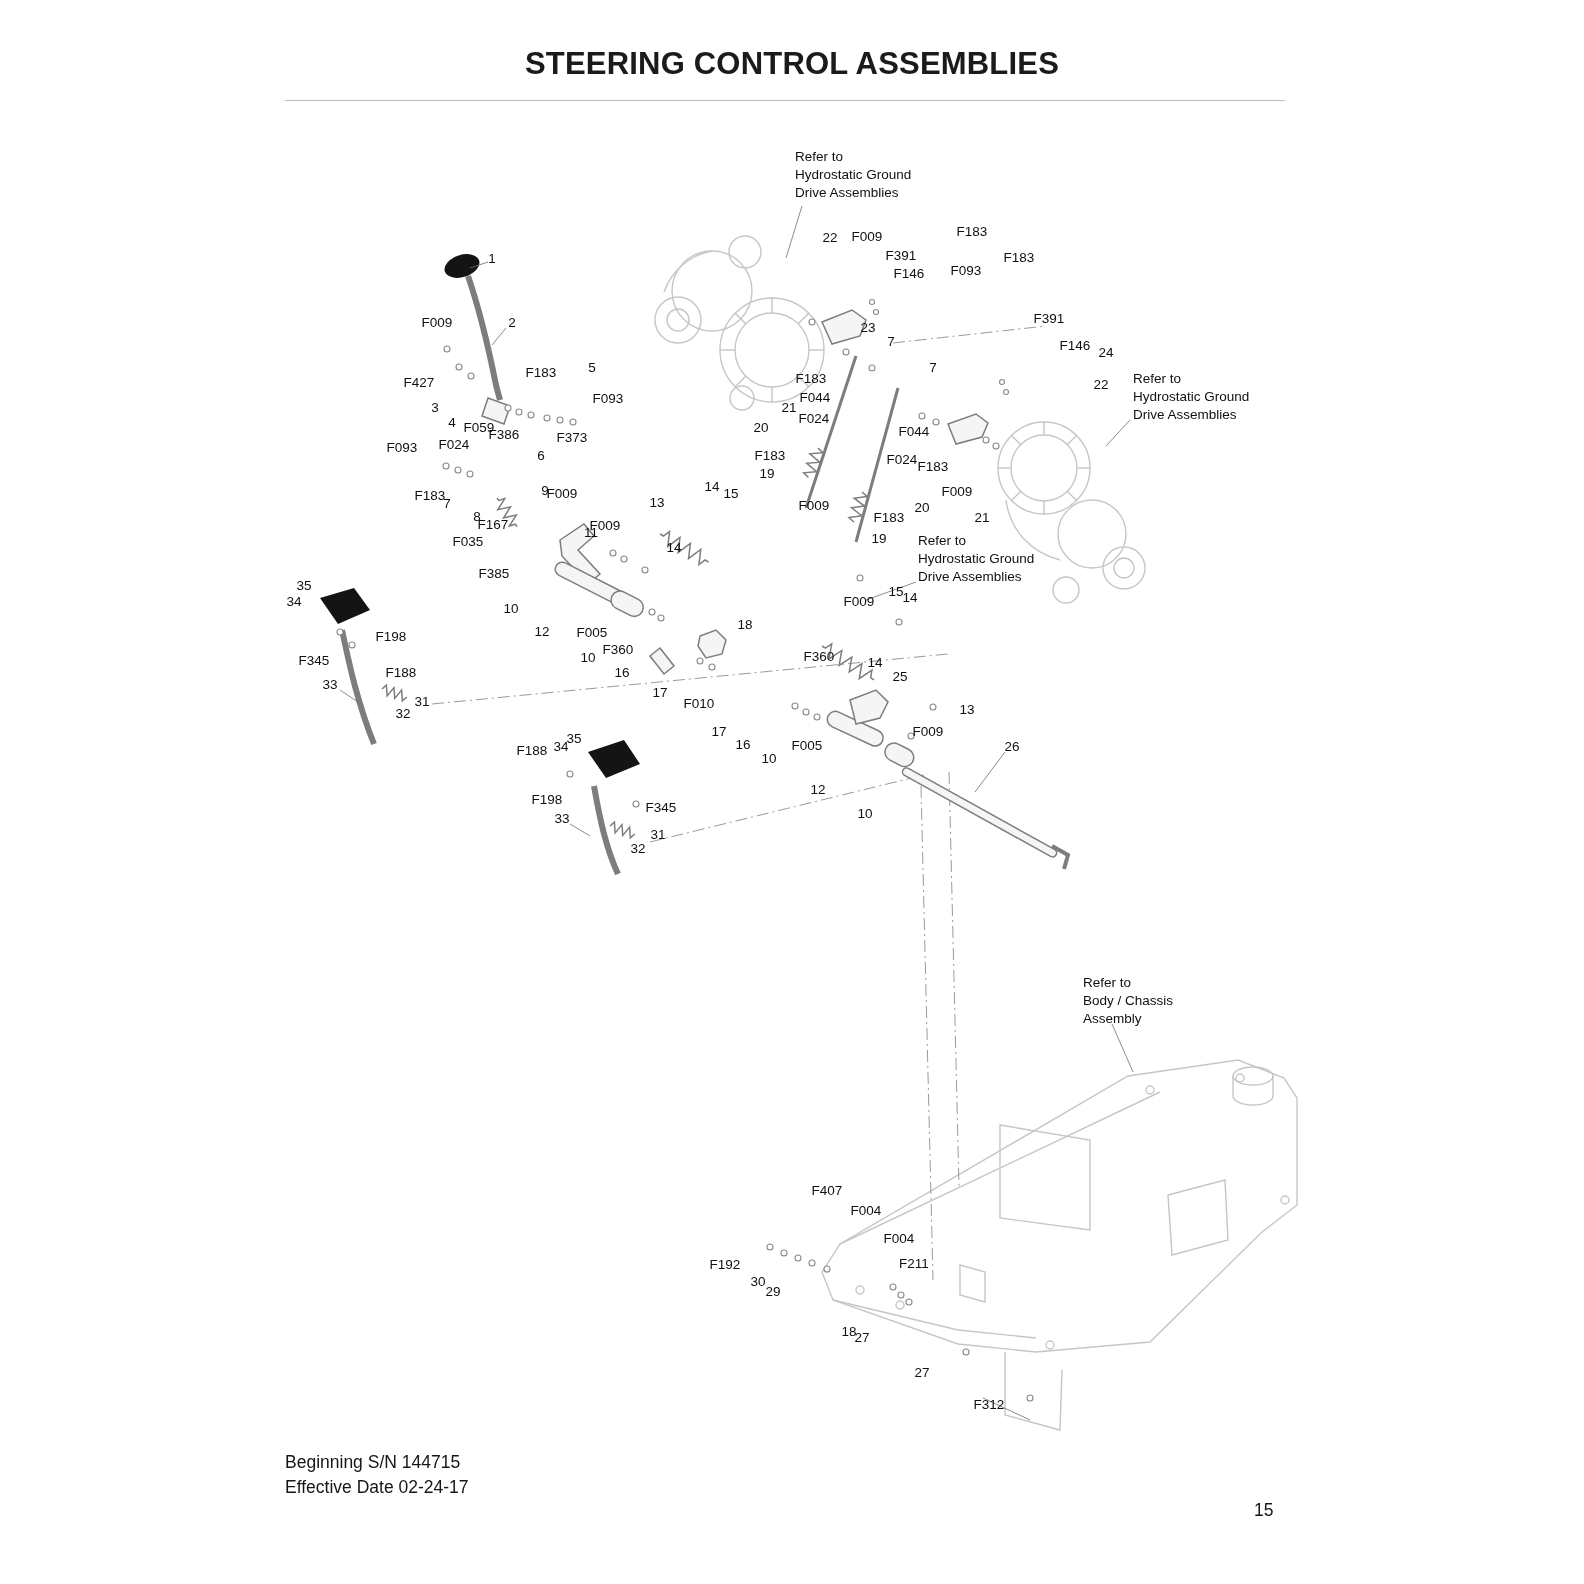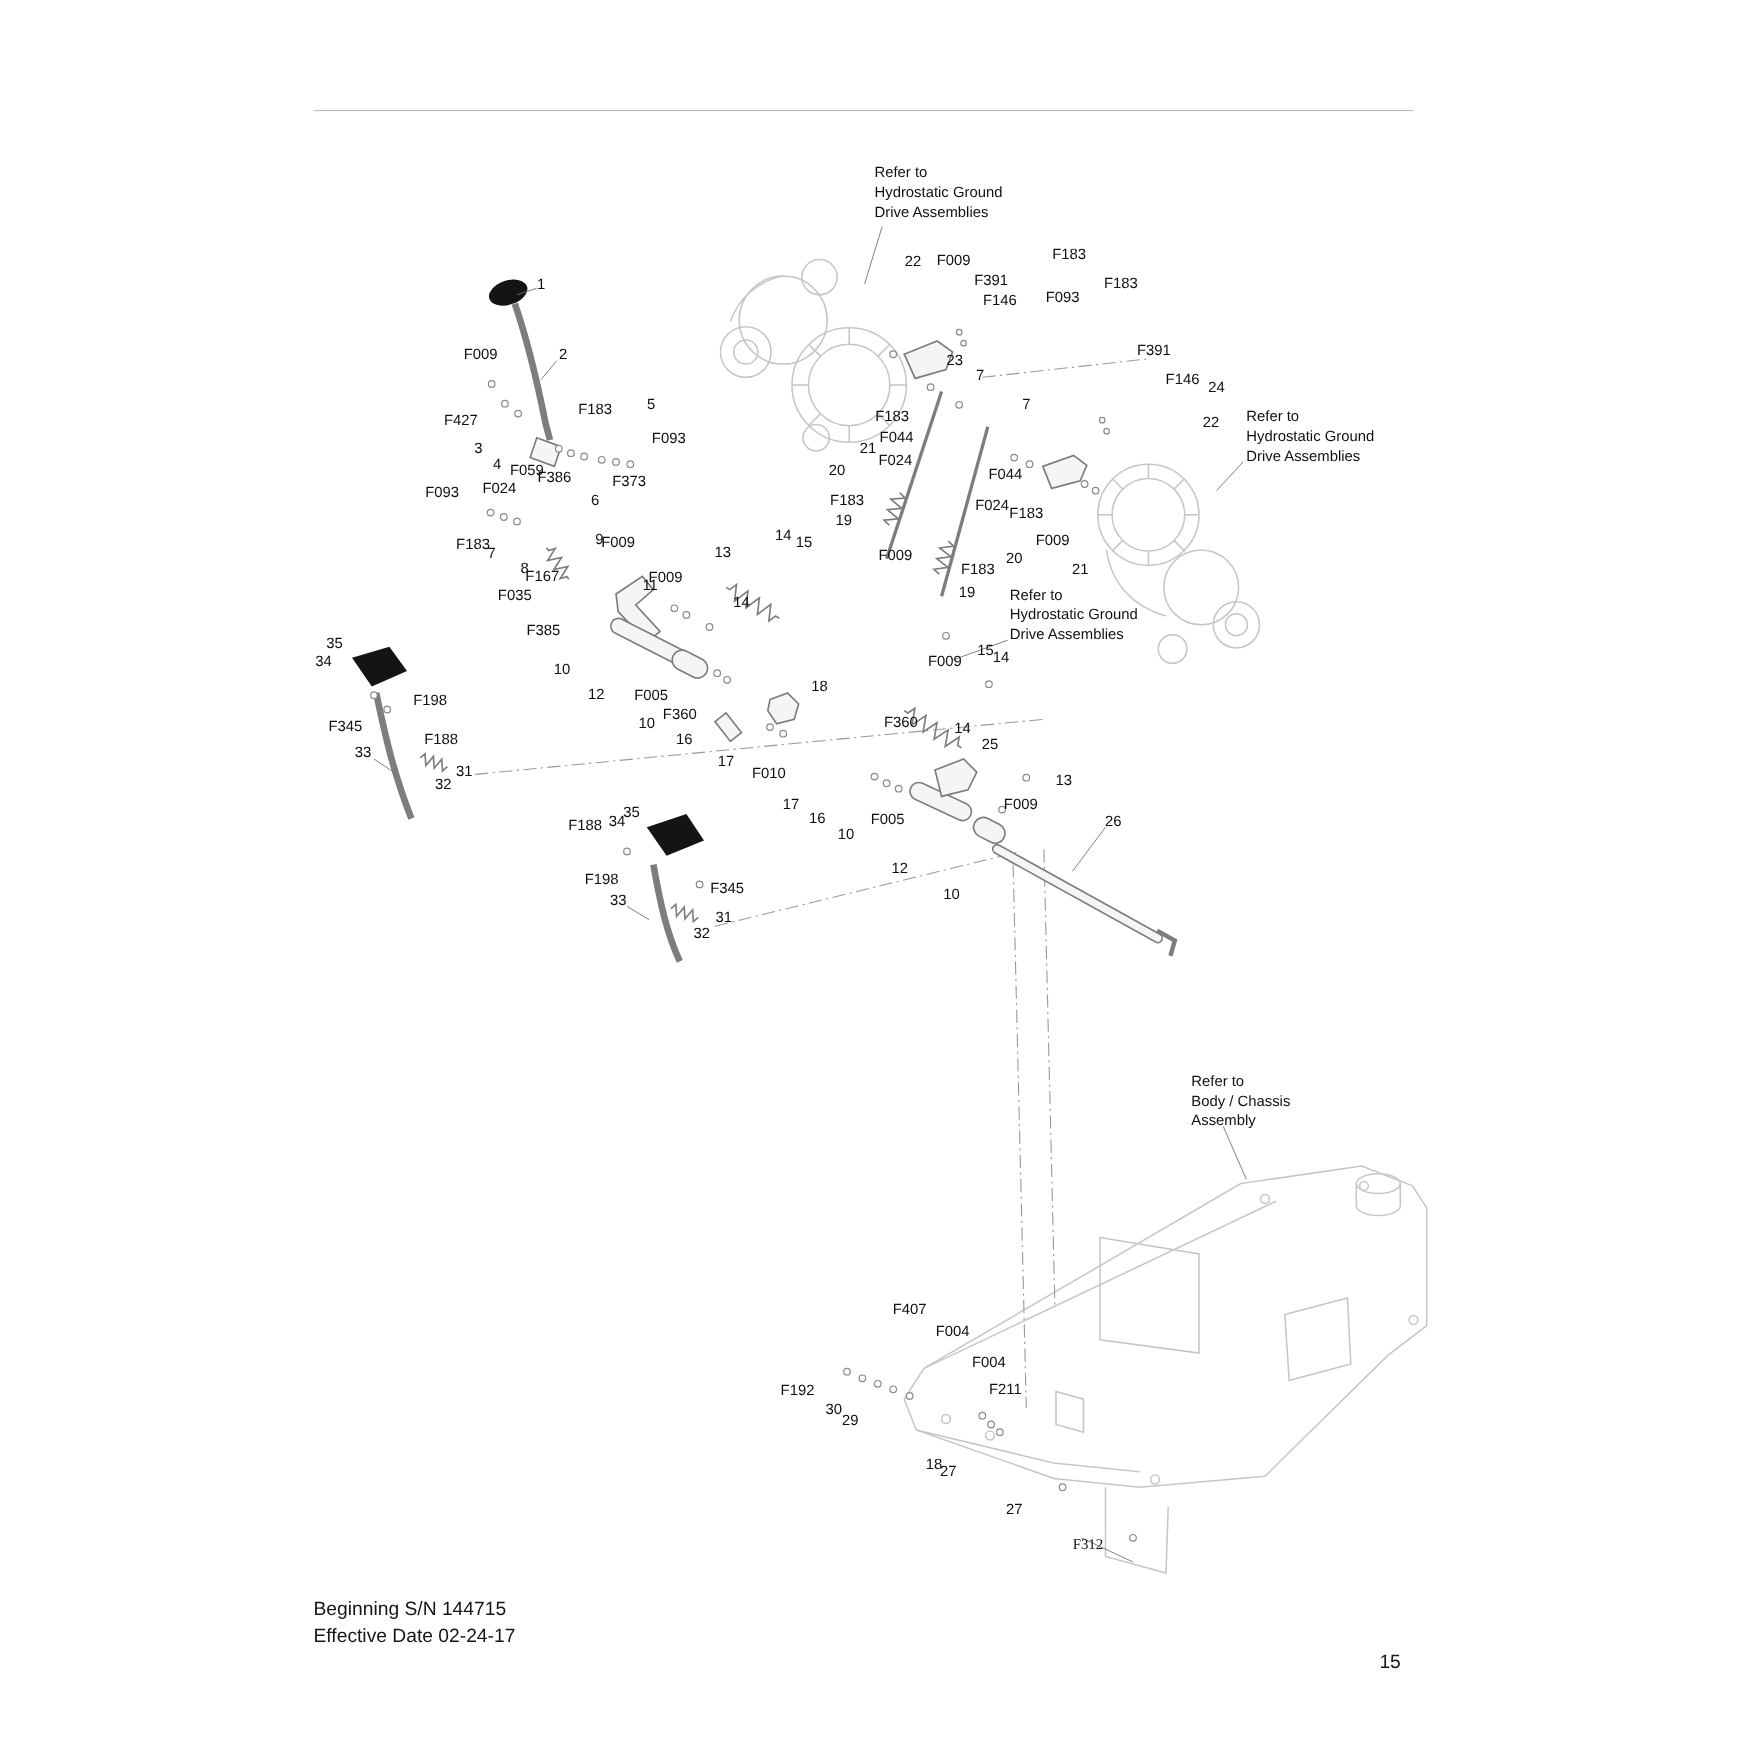--- a/index.html
+++ b/index.html
@@ -23,20 +23,21 @@
   .dark{fill:#141414;stroke:none;}
   .dash{stroke:var(--dash,#9a9a9a);stroke-width:1;fill:none;stroke-dasharray:12 4 2 4;}
   .hw circle{stroke:#8a8a8a;fill:#ffffff;stroke-width:1.1;}
   .leader{stroke:#6f6f6f;stroke-width:0.8;}
 </style>
 </head>
 <body>
 
 <div class="page">
 
+  <h1 class="title">STEERING CONTROL ASSEMBLIES</h1>
   <div class="rule"></div>
 
   <svg id="art" width="1584" height="1584" viewBox="0 0 1584 1584">
 
     <g class="ghost">
       <circle cx="772" cy="350" r="52"></circle>
         <circle cx="772" cy="350" r="37"></circle>
       <line x1="809" y1="350" x2="824" y2="350"></line>
         <line x1="798" y1="376" x2="809" y2="387"></line>
       <line x1="772" y1="387" x2="772" y2="402"></line>
@@ -333,21 +334,21 @@
       <div class="lbl" style="left: 827px; top: 1190px;">F407</div>
       <div class="lbl" style="left: 866px; top: 1210px;">F004</div>
       <div class="lbl" style="left: 899px; top: 1238px;">F004</div>
       <div class="lbl" style="left: 725px; top: 1264px;">F192</div>
       <div class="lbl" style="left: 758px; top: 1281px;">30</div>
       <div class="lbl" style="left: 773px; top: 1291px;">29</div>
       <div class="lbl" style="left: 914px; top: 1263px;">F211</div>
       <div class="lbl" style="left: 849px; top: 1331px;">18</div>
       <div class="lbl" style="left: 862px; top: 1337px;">27</div>
       <div class="lbl" style="left: 922px; top: 1372px;">27</div>
-      <div class="lbl" style="left: 989px; top: 1404px; font-family: Liberation Serif, serif;">F312</div>
+      <div class="lbl" style="left: 989px; top: 1404px;">F312</div>
       <div class="note" style="left: 795px; top: 148px;">Refer to
 Hydrostatic Ground
 Drive Assemblies</div>
       <div class="note" style="left: 1133px; top: 370px;">Refer to
 Hydrostatic Ground
 Drive Assemblies</div>
       <div class="note" style="left: 918px; top: 532px;">Refer to
 Hydrostatic Ground
 Drive Assemblies</div>
       <div class="note" style="left: 1083px; top: 974px;">Refer to

